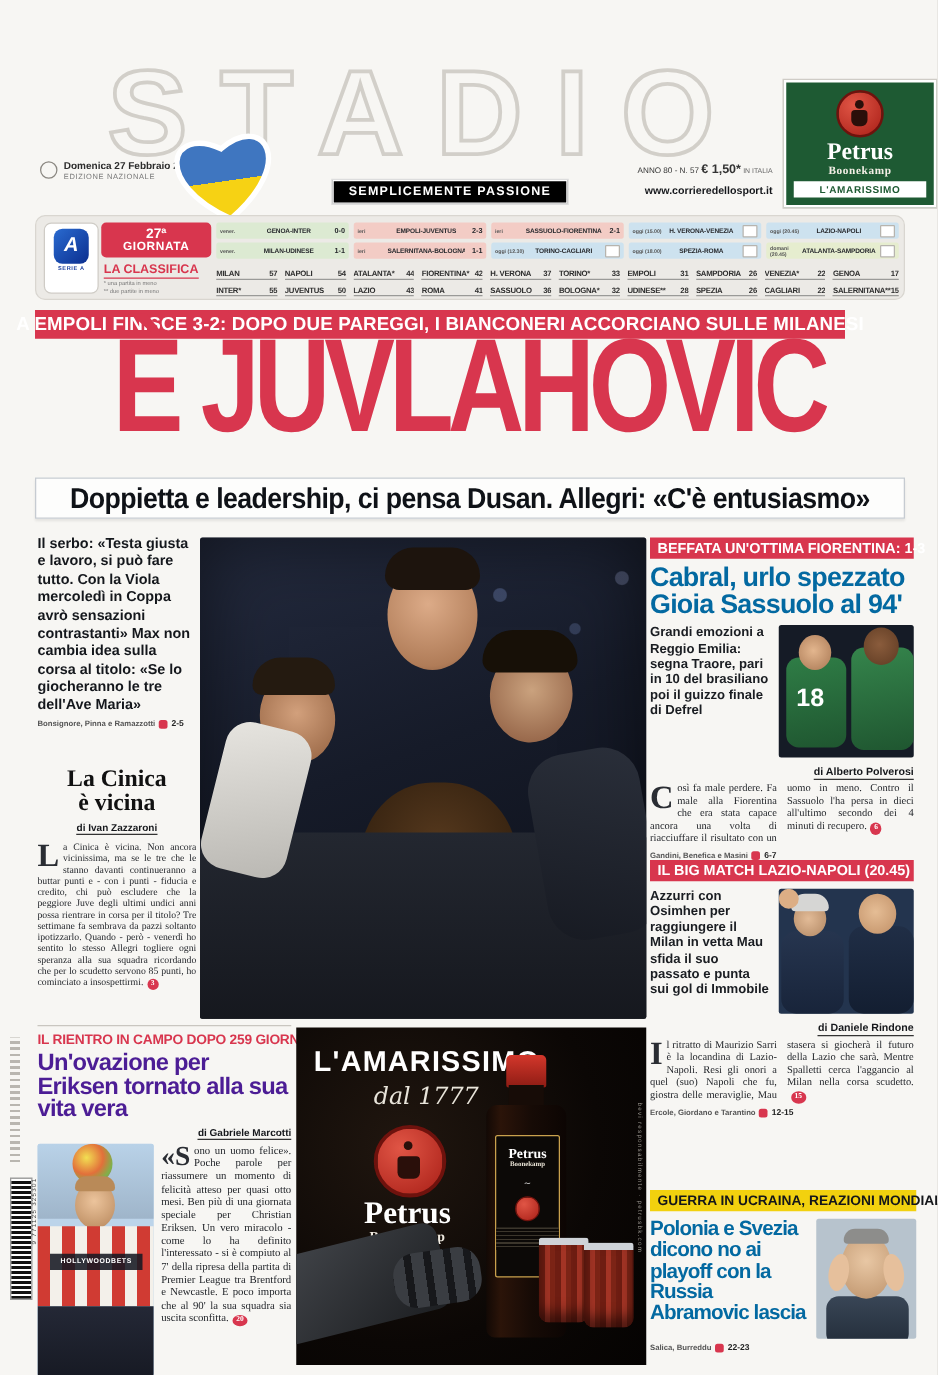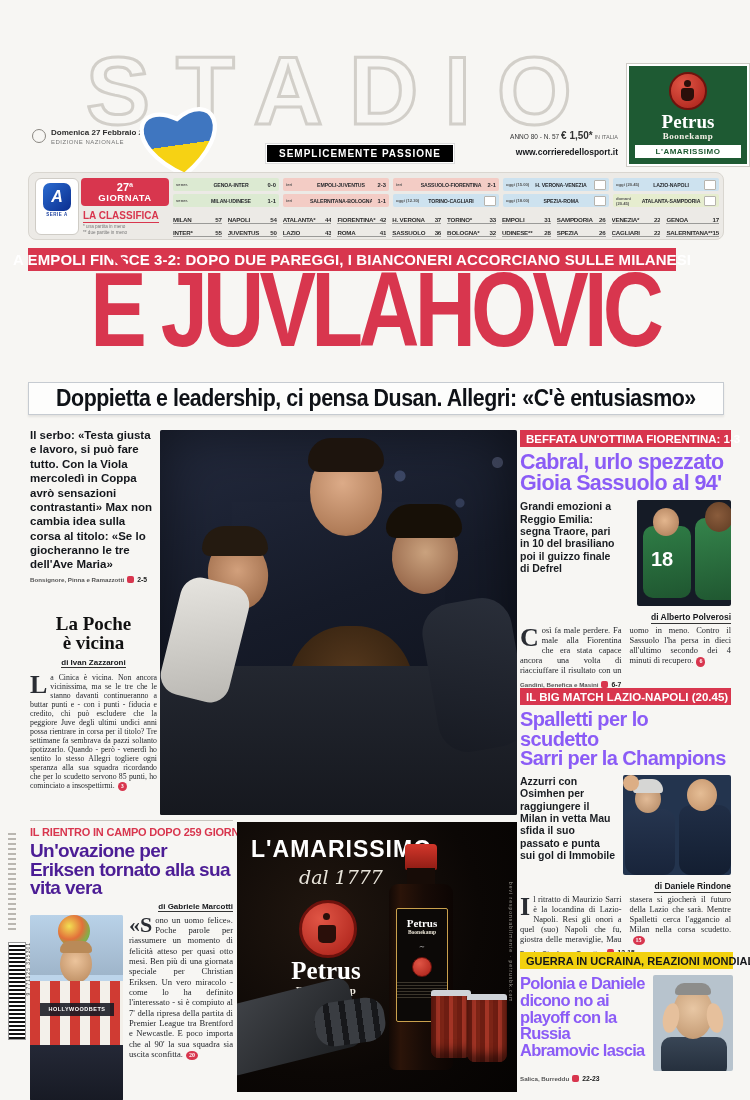--- a/index.html
+++ b/index.html
@@ -61,21 +61,21 @@
   #bigtitle{left:0;top:254px;width:750px;text-align:center;color:#d8364e;font-weight:900;font-size:106px;line-height:1.05;white-space:nowrap;}
   #bigtitle span{display:inline-block;transform:scaleX(.8);transform-origin:center;letter-spacing:-6px;}
   #subbar{left:28px;top:382px;width:694px;height:31px;background:#fdfdfc;border:1px solid #c6cbd1;box-shadow:0 2px 2px rgba(0,0,0,.08);display:flex;align-items:center;justify-content:center;font-weight:bold;font-size:23px;color:#0f1217;white-space:nowrap;}
   #subbar span{display:inline-block;transform:scaleX(.93);transform-origin:center;letter-spacing:-.5px;}
   .byl{font-size:6.2px;font-weight:bold;color:#555;display:flex;align-items:center;gap:3px;margin-top:4px;}
   .pg-ic{display:inline-block;width:7px;height:7px;background:#d8364e;border-radius:2px;flex:0 0 auto;}
   .byl b{color:#222;font-size:6.8px;}
   .endref{display:inline-block;background:#d8364e;color:#fff;border-radius:50%;font-size:6px;font-weight:bold;padding:1px 3px;margin-left:3px;}
   .kick-red{background:#d8364e;color:#fff;font-weight:bold;display:flex;align-items:center;padding:0 6px;height:17px;white-space:nowrap;}
   .kick-yellow{background:#f2d10e;color:#14161a;font-weight:bold;display:flex;align-items:center;padding:0 6px;height:17px;white-space:nowrap;}
-  .story-title{font-weight:900;color:#8b5cf6;letter-spacing:-.6px;line-height:.98;}
+  .story-title{font-weight:900;color:#0369a1;letter-spacing:-.6px;line-height:.98;}
   .lead{font-weight:bold;font-size:10.5px;line-height:1.18;color:#1a1d22;}
   .author{text-align:right;font-size:8.5px;font-weight:bold;margin:6px 0 4px;}
   .author span{border-bottom:1px solid #333;padding-bottom:1px;}
   .bodytxt{font-family:"Liberation Serif",serif;font-size:8.4px;line-height:1.2;text-align:justify;color:#23262b;}
   .two-col{column-count:2;column-gap:8px;}
   .dropcap{float:left;font-family:"Liberation Serif",serif;font-size:26px;line-height:.85;font-weight:bold;margin:1px 3px 0 0;color:#2a2d33;}
   .ph{position:relative;overflow:hidden;border-radius:2px;background:#222;}
 
   
   #serbo{left:30px;top:428px;width:127px;}
@@ -118,21 +118,21 @@
   #bottle .ltxt{margin-top:5px;height:18px;background:repeating-linear-gradient(0deg,#0c0907 0 2px,#3c362c 2px 3px);}
   .glass{position:absolute;width:40px;height:62px;border-radius:3px 3px 8px 8px;background:repeating-linear-gradient(90deg,#6e1d12 0 5px,#a33425 5px 9px,#7c2416 9px 13px);border-top:6px solid #cfd3d8;box-shadow:inset 0 -8px 10px rgba(0,0,0,.5);}
   #glass1{left:194px;top:168px;}
   #glass2{left:230px;top:172px;}
   .gaunt{position:absolute;background:linear-gradient(145deg,#43464b,#1c1e21);border-radius:12px;}
   #adside{position:absolute;right:3px;top:60px;color:#9a968f;font-size:5px;writing-mode:vertical-rl;letter-spacing:1px;}
 
   
   #stA{left:520px;top:430px;width:211px;}
   #stA .story-title{font-size:21.5px;margin-top:5px;}
-  #stA .row{display:flex;gap:22px;margin-top:6px;}
+  #stA .row{display:flex;gap:8px;margin-top:6px;}
   #stA .lead{width:95px;flex:0 0 auto;}
   #ph-sassuolo{flex:1;height:106px;background:#151b26;}
   #stB{left:520px;top:688px;width:211px;}
   #stB .story-title{font-size:20px;margin-top:5px;}
   #stB .row{display:flex;gap:6px;margin-top:6px;}
   #stB .lead{width:97px;flex:0 0 auto;}
   #ph-lazio{flex:1;height:100px;background:#23344e;}
   #stC{left:520px;top:952px;width:213px;}
   #stC .row{display:flex;gap:6px;margin-top:6px;}
   #stC .story-title{font-size:16.5px;letter-spacing:-.7px;line-height:1.02;flex:1;}
@@ -366,21 +366,21 @@
   <div id="serbo" class="abs">
     <div class="txt">Il serbo: «Testa giusta e lavoro, si può fare tutto. Con la Viola mercoledì in Coppa avrò sensazioni contrastanti» Max non cambia idea sulla corsa al titolo: «Se lo giocheranno le tre dell'Ave Maria»</div>
     <div class="byl">
         <span>Bonsignore, Pinna e Ramazzotti</span>
         <span class="pg-ic"></span>
         <b>2-5</b>
       </div>
   </div>
 
   <div id="cinica" class="abs">
-    <div class="ct"><span>La Poche</span><br><span>è vicina</span></div>
+    <div class="ct"><span>La Cinica</span><br><span>è vicina</span></div>
     <div class="ca"><span>di Ivan Zazzaroni</span></div>
     <div class="bodytxt"><span class="dropcap">L</span><span>a Cinica è vicina. Non ancora vicinissima, ma se le tre che le stanno davanti continueranno a buttar punti e - con i punti - fiducia e credito, chi può escludere che la peggiore Juve degli ultimi undici anni possa rientrare in corsa per il titolo? Tre settimane fa sembrava da pazzi soltanto ipotizzarlo. Quando - però - venerdì ho sentito lo stesso Allegri togliere ogni speranza alla sua squadra ricordando che per lo scudetto servono 85 punti, ho cominciato a insospettirmi.</span><span class="endref">3</span></div>
   </div>
 
   <div id="mainphoto" class="abs ph">
     <div class="blob" style="left:210px;top:10px;width:150px;height:90px;background:radial-gradient(circle at 20% 40%, rgba(110,130,180,.38) 0 5px, transparent 6px),radial-gradient(circle at 60% 70%, rgba(110,130,180,.3) 0 4px, transparent 5px),radial-gradient(circle at 85% 25%, rgba(140,150,190,.3) 0 5px, transparent 6px);border-radius:0;"></div>
     <div class="blob" style="left:150px;top:18px;width:72px;height:88px;background:radial-gradient(circle at 45% 40%,#dcab88,#b07c58 75%,#7d5239);"></div>
     <div class="blob" style="left:148px;top:8px;width:76px;height:34px;background:#1d140d;border-radius:40px 40px 20px 20px;"></div>
     <div class="blob" style="left:48px;top:108px;width:60px;height:72px;background:radial-gradient(circle at 50% 45%,#d2a07c,#a06e4c 78%);transform:rotate(-8deg);"></div>
     <div class="blob" style="left:42px;top:96px;width:66px;height:30px;background:#241a10;border-radius:30px 30px 10px 10px;"></div>
@@ -409,21 +409,20 @@
     <div class="bodytxt two-col"><span class="dropcap">C</span><span>osì fa male perdere. Fa male alla Fiorentina che era stata capace ancora una volta di riacciuffare il risultato con un uomo in meno. Contro il Sassuolo l'ha persa in dieci all'ultimo secondo dei 4 minuti di recupero.</span><span class="endref">6</span></div>
     <div class="byl">
         <span>Gandini, Benefica e Masini</span>
         <span class="pg-ic"></span>
         <b>6-7</b>
       </div>
   </div>
 
   <div id="stB" class="abs">
     <div class="kick-red" style="font-size:11.5px">IL BIG MATCH LAZIO-NAPOLI (20.45)</div>
-    <div class="story-title"><span>Spalletti per lo scudetto</span><br><span>Sarri per la Champions</span></div>
     <div class="row">
       <div class="lead">Azzurri con Osimhen per raggiungere il Milan in vetta Mau sfida il suo passato e punta sui gol di Immobile</div>
       <div id="ph-lazio" class="ph">
         <div class="blob" style="left:2px;top:34px;width:50px;height:66px;background:linear-gradient(180deg,#26354f,#18243a);border-radius:12px;"></div>
         <div class="blob" style="left:12px;top:10px;width:26px;height:28px;background:radial-gradient(circle at 45% 50%,#e2bb97,#b08662);"></div>
         <div class="blob" style="left:10px;top:4px;width:30px;height:14px;background:#d6d6d4;border-radius:14px 14px 4px 4px;"></div>
         <div class="blob" style="left:0px;top:0px;width:16px;height:16px;background:#dcae85;"></div>
         <div class="blob" style="left:56px;top:30px;width:52px;height:70px;background:linear-gradient(180deg,#202e46,#131e31);border-radius:12px;"></div>
         <div class="blob" style="left:64px;top:4px;width:30px;height:32px;background:radial-gradient(circle at 45% 45%,#e5bd95,#c08f66);"></div>
       </div>
@@ -433,21 +432,21 @@
     <div class="byl">
         <span>Ercole, Giordano e Tarantino</span>
         <span class="pg-ic"></span>
         <b>12-15</b>
       </div>
   </div>
 
   <div id="stC" class="abs">
     <div class="kick-yellow" style="font-size:11px">GUERRA IN UCRAINA, REAZIONI MONDIALI</div>
     <div class="row">
-      <div class="story-title">Polonia e Daniele dicono no ai playoff con la Russia Abramovic lascia</div>
+      <div class="story-title">Polonia e Svezia dicono no ai playoff con la Russia Abramovic lascia</div>
       <div id="ph-abra" class="ph">
         <div class="blob" style="left:8px;top:62px;width:66px;height:40px;background:linear-gradient(180deg,#394656,#222c39);border-radius:10px;"></div>
         <div class="blob" style="left:20px;top:12px;width:40px;height:52px;background:radial-gradient(circle at 50% 42%,#e8c7a4,#c49b74 85%);"></div>
         <div class="blob" style="left:22px;top:8px;width:36px;height:12px;background:#8d8d8b;border-radius:12px 12px 4px 4px;"></div>
         <div class="blob" style="left:10px;top:28px;width:16px;height:30px;background:#e6c09c;transform:rotate(10deg);"></div>
         <div class="blob" style="left:54px;top:28px;width:16px;height:30px;background:#e6c09c;transform:rotate(-10deg);"></div>
       </div>
     </div>
     <div class="byl">
         <span>Salica, Burreddu</span>

